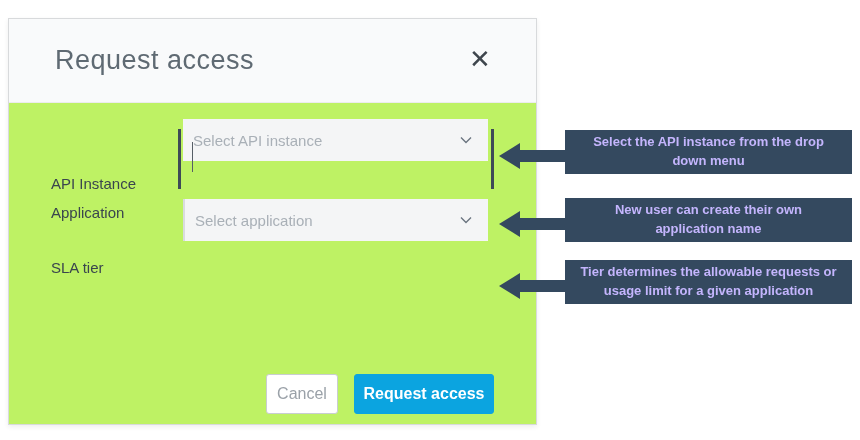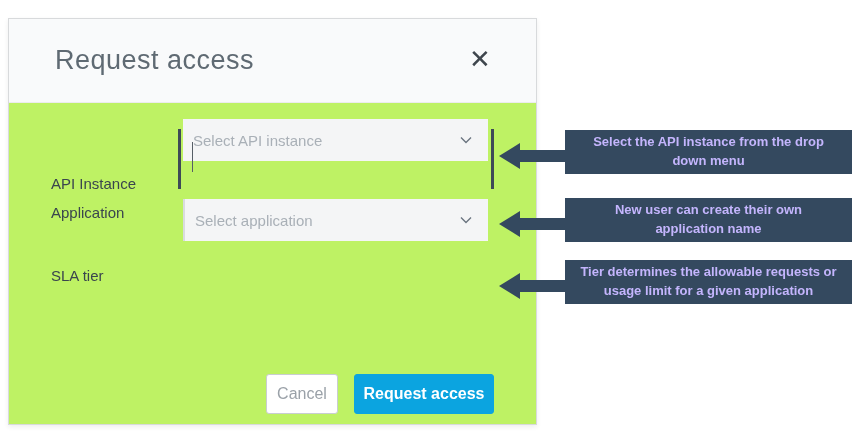--- a/index.html
+++ b/index.html
@@ -25,21 +25,21 @@
     background: none; border: none; cursor: pointer;
     font-size: 26px; font-weight: 300; color: #3f464d; line-height: 36px; text-align: center;
   }
 
   
   .field-label {
     position: absolute; left: 42px; font-size: 15px; color: #3a454e;
   }
   .lbl-1 { top: 128px; margin-top: 28px; }
   .lbl-2 { top: 185px; }
-  .lbl-3 { top: 248px; }
+  .lbl-3 { top: 240px; }
 
   .select-box {
     position: absolute; left: 174px; width: 305px; height: 42px;
     background: #f4f5f6; display: flex; align-items: center;
     padding: 0 14px 0 10px; cursor: pointer;
   }
   .sel-1 { top: 100px; }
   .sel-2 { top: 180px; border-left: 2px solid #d9dcdf; gap: 38px; }
   .sel-3 { top: 241px; border-left: 2px solid #dfe2e5; cursor: default; }
   .select-placeholder { flex: 1; font-size: 15px; color: #a9b0b7; white-space: nowrap; overflow: hidden; }

